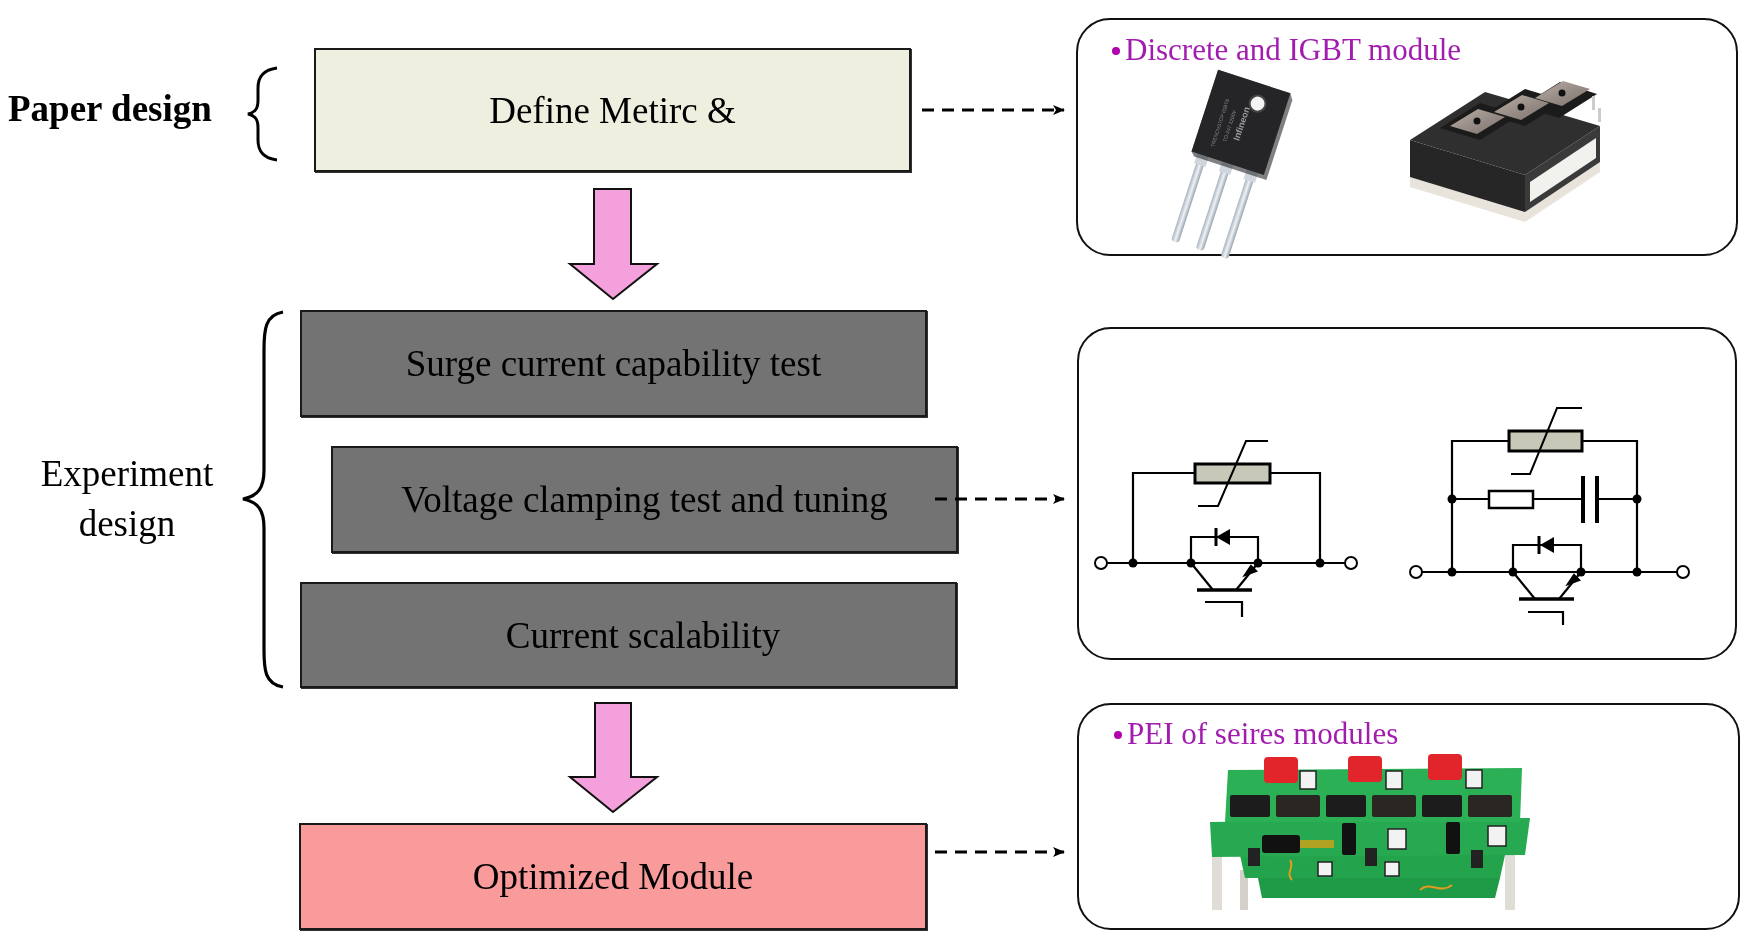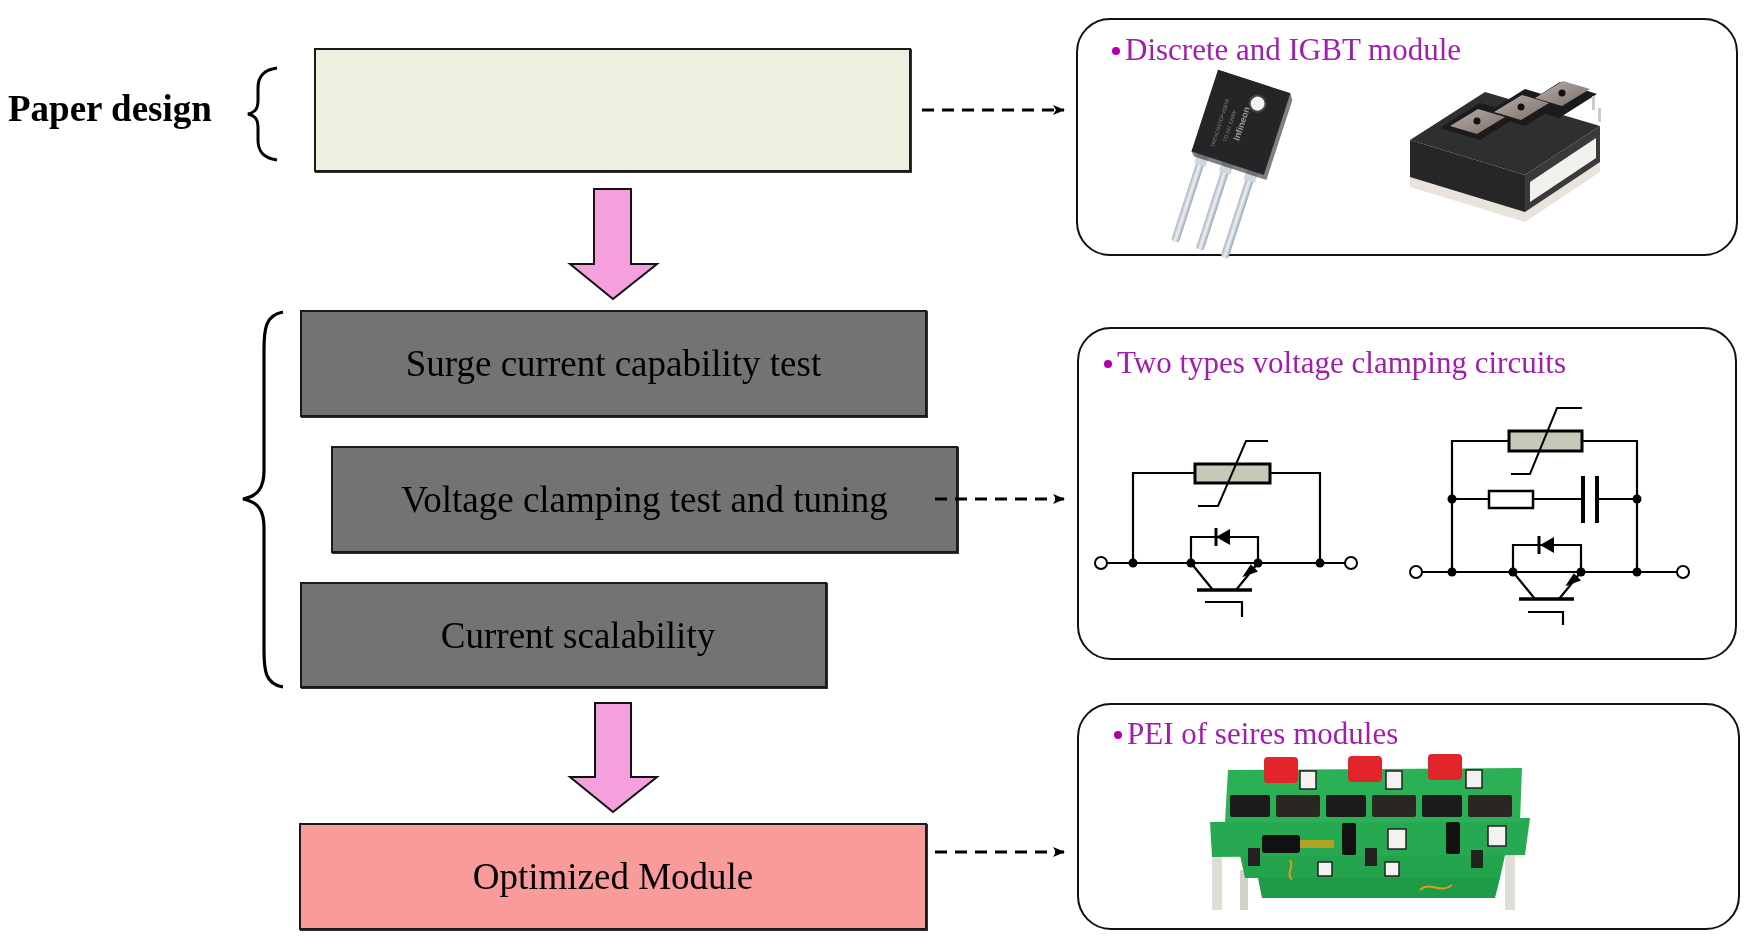--- a/index.html
+++ b/index.html
@@ -61,49 +61,51 @@
     top: -2px;
   }
   svg.overlay { position: absolute; left: 0; top: 0; }
 </style>
 </head>
 <body>
 
 <div id="canvas">
 
   <div class="side-label" style="left:8px; top:84px;font-weight:bold;">Paper design</div>
+  <div class="side-label" style="left:22px; top:449px; width:210px;">
+    <div>Experiment</div>
+    <div>design</div>
+  </div>
 
   <div class="step-box box-paper" style="left:314px; top:48px; width:597px; height:124px;">
+    <div>Define Metirc &amp;</div>
   </div>
 
   <div class="step-box box-exp" style="left:300px; top:310px; width:627px; height:107px;">
     <div>Surge current capability test</div>
   </div>
 
   <div class="step-box box-exp" style="left:300px; top:446px; width:627px; height:107px;margin-left:31px;">
     <div>Voltage clamping test and tuning</div>
   </div>
 
-  <div class="step-box box-exp" style="left:300px; top:582px; width:527px; height:106px;padding-left:29px;">
+  <div class="step-box box-exp" style="left:300px; top:582px; width:657px; height:106px;padding-left:29px;">
     <div>Current scalability</div>
   </div>
 
   <div class="step-box box-opt" style="left:299px; top:823px; width:628px; height:107px;text-align:right;">
     <div>Optimized Module</div>
   </div>
 
   <div class="panel" style="left:1076px; top:18px; width:662px; height:238px;"></div>
   <div class="panel" style="left:1077px; top:327px; width:660px; height:333px;"></div>
   <div class="panel" style="left:1077px; top:703px; width:663px; height:227px;"></div>
 
   <div class="panel-title" style="left:1112px; top:32px;">
     <span class="bullet"></span><span>Discrete and IGBT module</span>
-  </div>
-  <div class="panel-title" style="left:1104px; top:345px;">
-    <span class="bullet"></span><span>Two types voltage clamping circuits</span>
   </div>
   <div class="panel-title" style="left:1114px; top:716px;">
     <span class="bullet"></span><span>PEI of seires modules</span>
   </div>
 
   <svg class="overlay" width="1755" height="948" viewBox="0 0 1755 948">
     <defs>
       <marker id="arrowhead" markerWidth="12" markerHeight="10" refX="11" refY="5" orient="auto" markerUnits="userSpaceOnUse">
         <path d="M0,0 L12,5 L0,10 L3,5 Z" fill="#000"></path>
       </marker>

